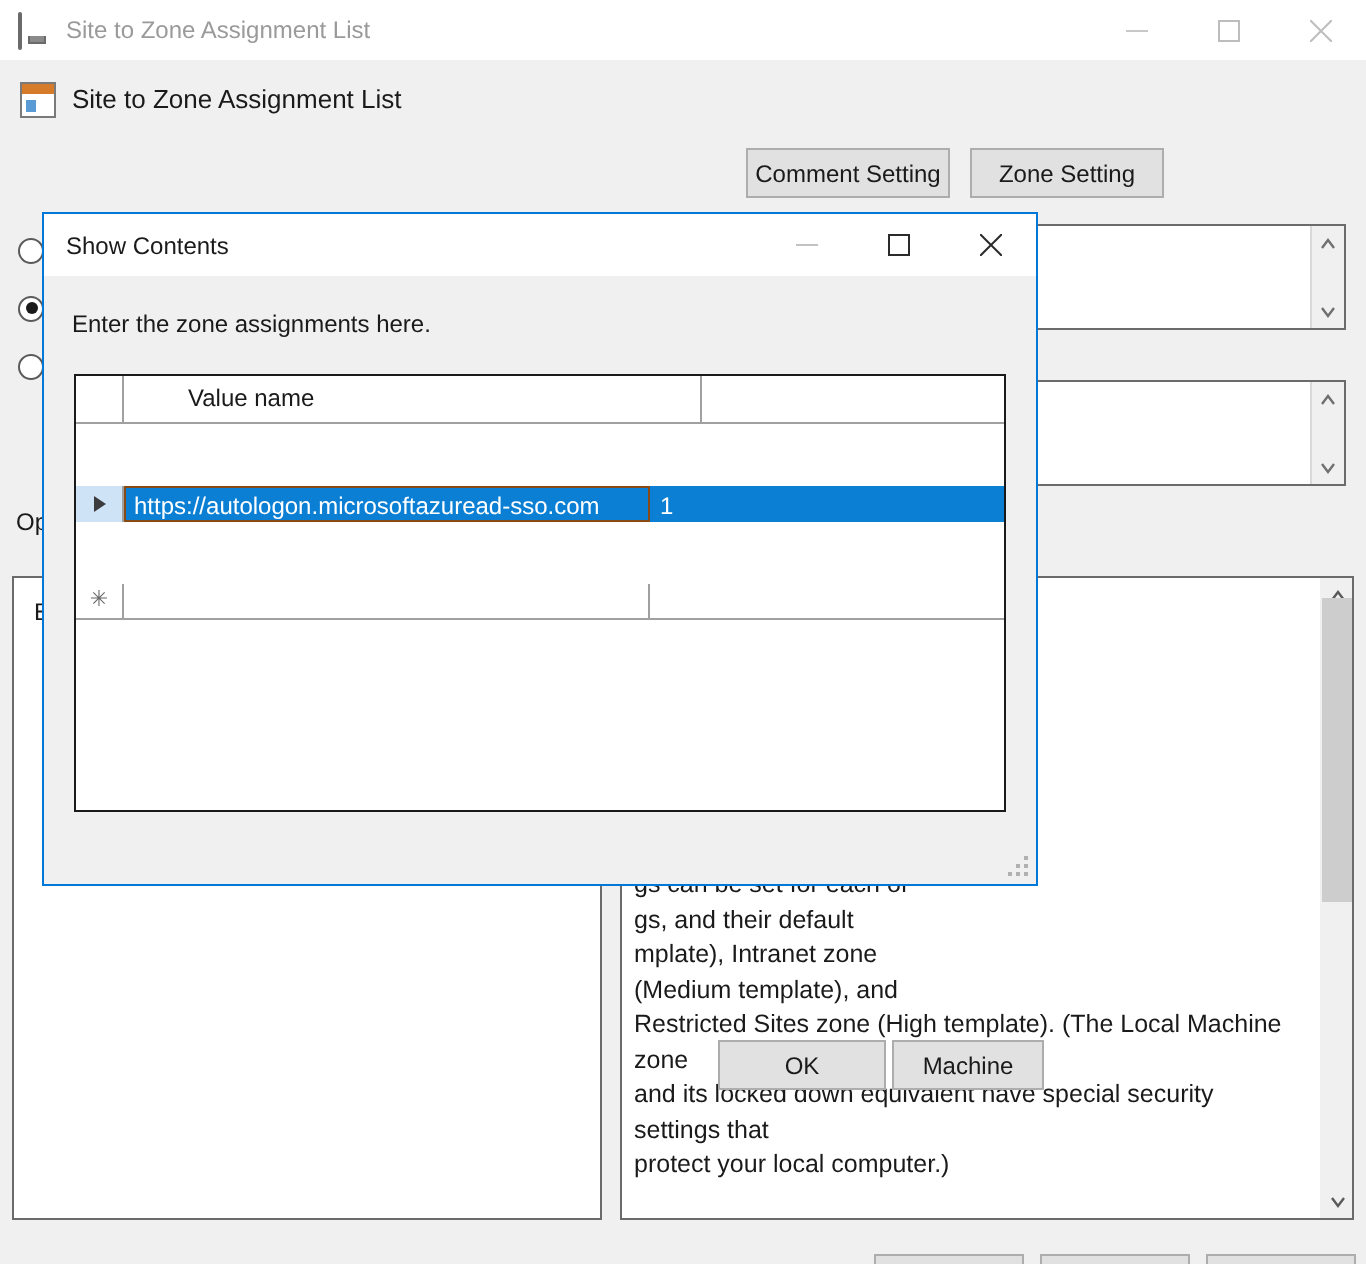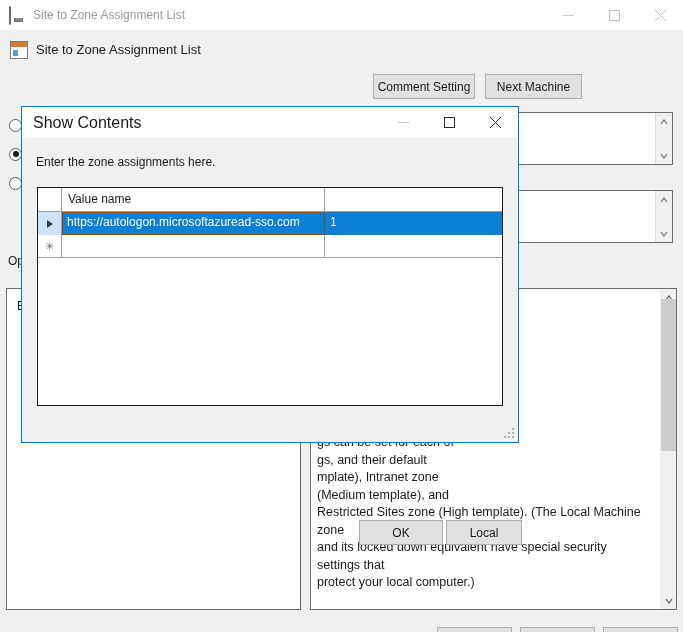--- a/index.html
+++ b/index.html
@@ -183,47 +183,48 @@
     left: 21px; top: 106px; width: 498px; height: 337px;
     background: #f0f0f0;
     border: 1px solid #0078d7;
     box-shadow: 0 0 0 0 rgba(0,0,0,0);
   }
   .dlg-titlebar {
     height: 31px; background: #ffffff;
     display:flex; align-items:center; position:relative;
   }
   .dlg-title {
-    font-size:16px; color:#1a1a1a; margin-left:11px; white-space:nowrap;
+    font-size:12px; color:#1a1a1a; margin-left:11px; white-space:nowrap;
   }
   .dlg-winctl { position:absolute; right:0; top:0; height:31px; display:flex; }
 
   .dlg-instr {
     position:absolute; left:14px; top:48px;
     font-size:12px; color:#1a1a1a;
   }
 
   #grid {
     position:absolute; left:15px; top:80px;
     width:466px; height:219px;
     background:#ffffff;
     border:1px solid #1a1a1a;
     overflow:hidden;
   }
   .grid-head {
     display:flex; height:24px;
     border-bottom:1px solid #a0a0a0;
     background:#ffffff;
+    gap:26px;
   }
   .gh-sel   { width:24px; border-right:1px solid #a0a0a0; }
   .gh-name  { width:263px; border-right:1px solid #a0a0a0;
               font-size:12px; color:#1a1a1a; padding:4px 0 0 6px; }
   .gh-val   { flex:1; font-size:12px; color:#1a1a1a; padding:4px 0 0 6px; }
 
-  .grid-row { display:flex; height:23px; }
+  .grid-row { display:flex; height:18px;margin-top:31px; }
   .grid-row.sel .r-sel { background:#cfe3f7; border-right:1px solid #a0a0a0; }
   .r-sel {
     width:24px; border-right:1px solid #a0a0a0; background:#ffffff;
     display:flex; align-items:center; justify-content:center;
   }
   .r-name {
     width:263px; border-right:1px solid #a0a0a0;
     font-size:12px; padding:3px 0 0 5px; color:#1a1a1a;
     overflow:hidden; white-space:nowrap;
   }
@@ -290,21 +291,21 @@
       </div>
     </div>
   </div>
 
   <div class="main-body">
 
     <div class="hdr-icon"></div>
     <div class="hdr-title">Site to Zone Assignment List</div>
 
     <button class="btn" id="prev-setting">Comment Setting</button>
-    <button class="btn" id="next-setting">Next Machine</button>
+    <button class="btn" id="next-setting">Zone Setting</button>
 
     <div class="radio-row" id="rb-notcfg">
       <span class="radio"></span>
       <span class="radio-lbl">Not Configured</span>
     </div>
     <div class="radio-row" id="rb-enabled">
       <span class="radio on"></span>
       <span class="radio-lbl" style="visibility:hidden">Enabled</span>
     </div>
     <div class="radio-row" id="rb-disabled">
@@ -439,21 +440,21 @@
           <span class="star">✳</span>
         </div>
         <div class="r-name"></div>
         <div class="r-val"></div>
       </div>
 
       <div class="grid-filler"></div>
     </div>
 
     <button class="btn" id="dlg-ok">OK</button>
-    <button class="btn" id="dlg-cancel">Local</button>
+    <button class="btn" id="dlg-cancel">Machine</button>
 
     <div class="resize-grip">
       <i style="left:8px;top:0"></i>
       <i style="left:4px;top:4px"></i>
         <i style="left:8px;top:4px"></i>
       <i style="left:0;top:8px"></i>
         <i style="left:4px;top:8px"></i>
         <i style="left:8px;top:8px"></i>
     </div>
   </div>

